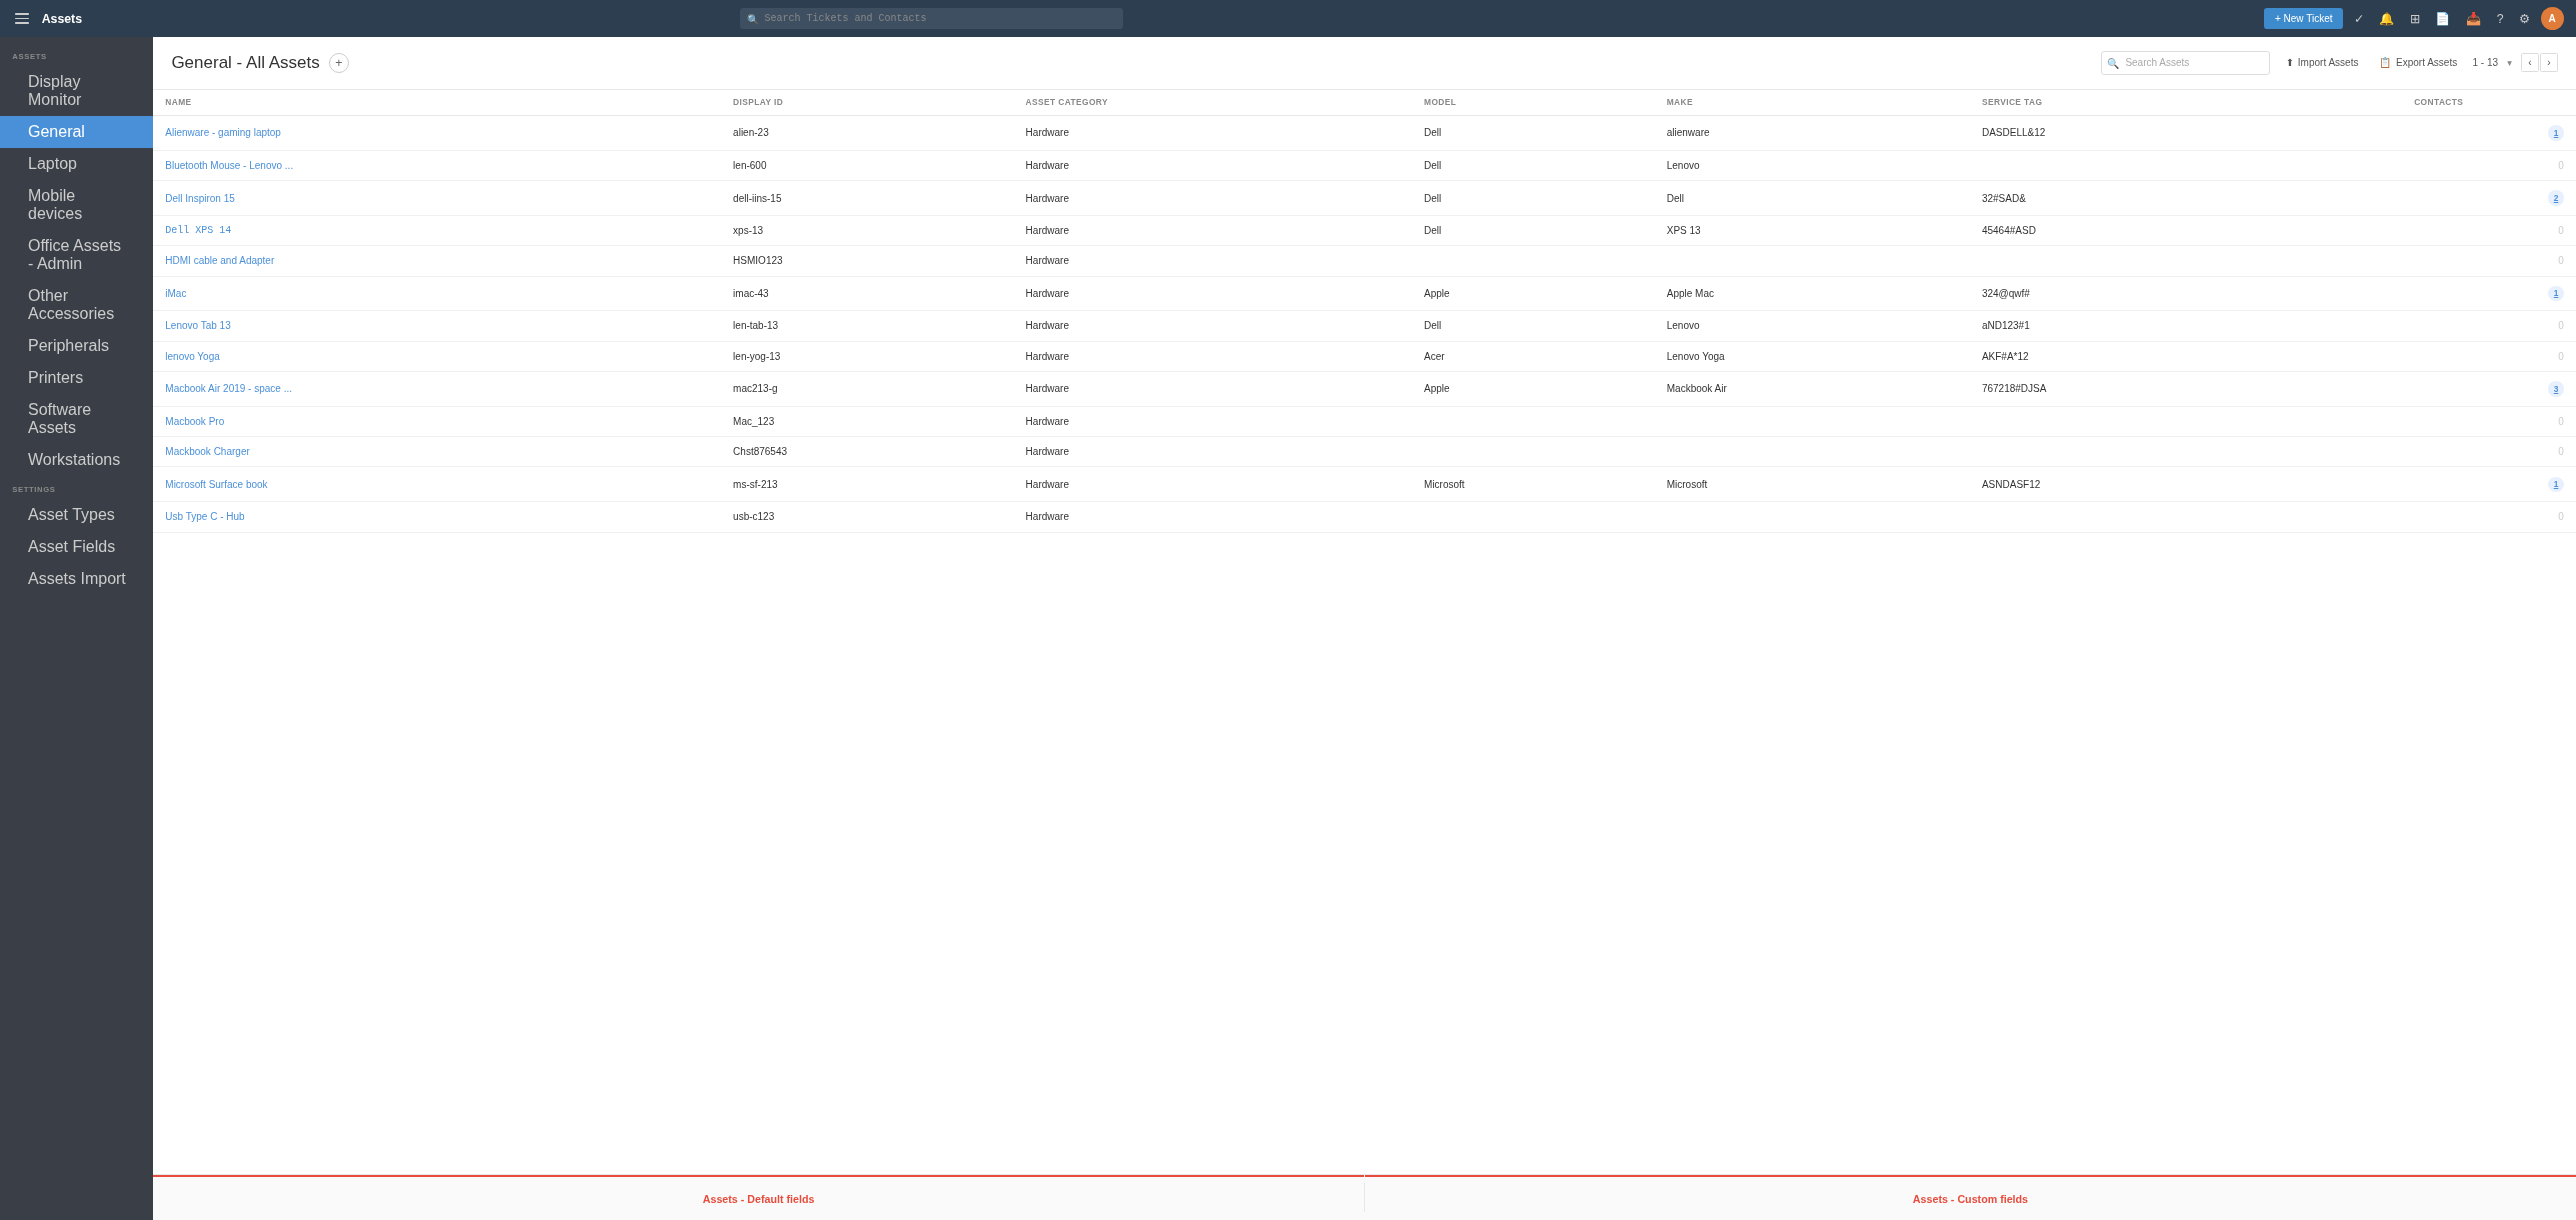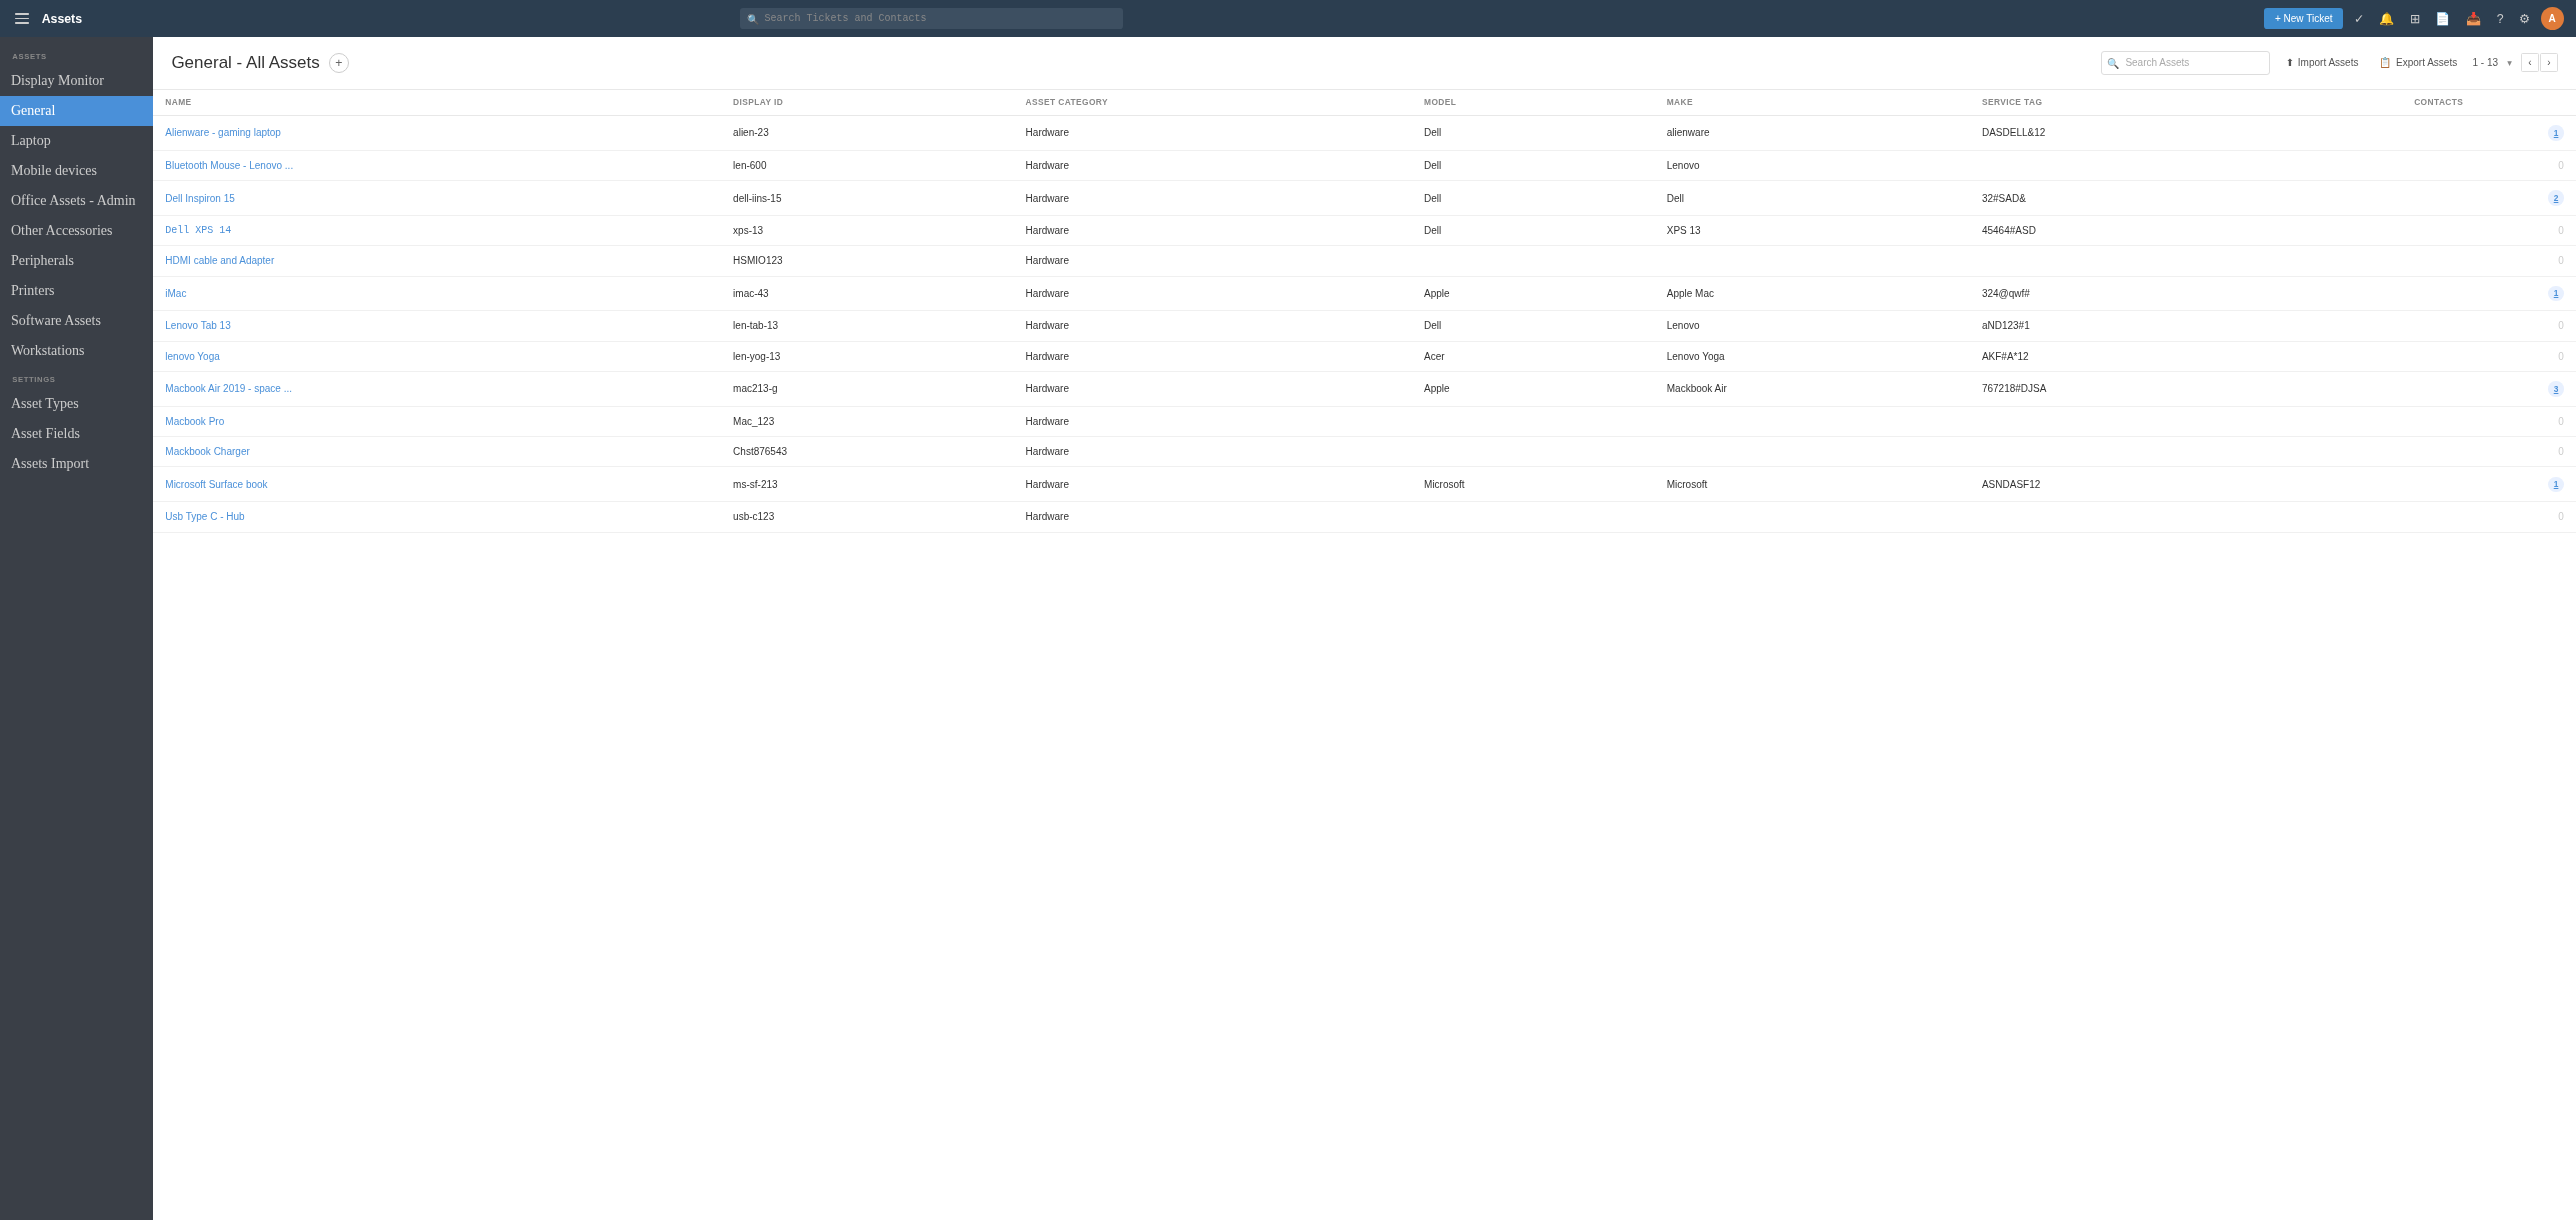--- a/index.html
+++ b/index.html
@@ -112,26 +112,25 @@
     }
     .sidebar-section-label {
       font-size: 7.7px;
       font-weight: 700;
       letter-spacing: 0.6px;
       color: #888;
       padding: 9.2px 12.3px 4.6px;
       text-transform: uppercase;
     }
     .sidebar-item {
-      padding: 7px 9px;
-      cursor: pointer;
-      font-size: 14px;
+      padding: 7px 26px;
+      cursor: pointer;
+      font-size: 16px;
       color: #ccc;
       border-left: 2.3px solid transparent;
-      font-family: Liberation Serif, serif;
     }
     .sidebar-item.active {
       background: #4a90d9;
       color: #fff;
       border-left-color: #4a90d9;
     }
 
     
     .content {
       flex: 1;
@@ -511,16 +510,21 @@
       <td>Hardware</td>
       <td></td>
       <td></td>
       <td></td>
       <td style="text-align:right;"><span style="color:#ccc;">0</span></td>
     </tr>
           </tbody>
       </table>
     </div>
 
+    <div class="footer-tabs">
+      <div class="footer-tab active-red">Assets - Default fields</div>
+      <div class="footer-tab-divider"></div>
+      <div class="footer-tab active-red">Assets - Custom fields</div>
+    </div>
 
   </div>
 </div>
 
 
 </body></html>

